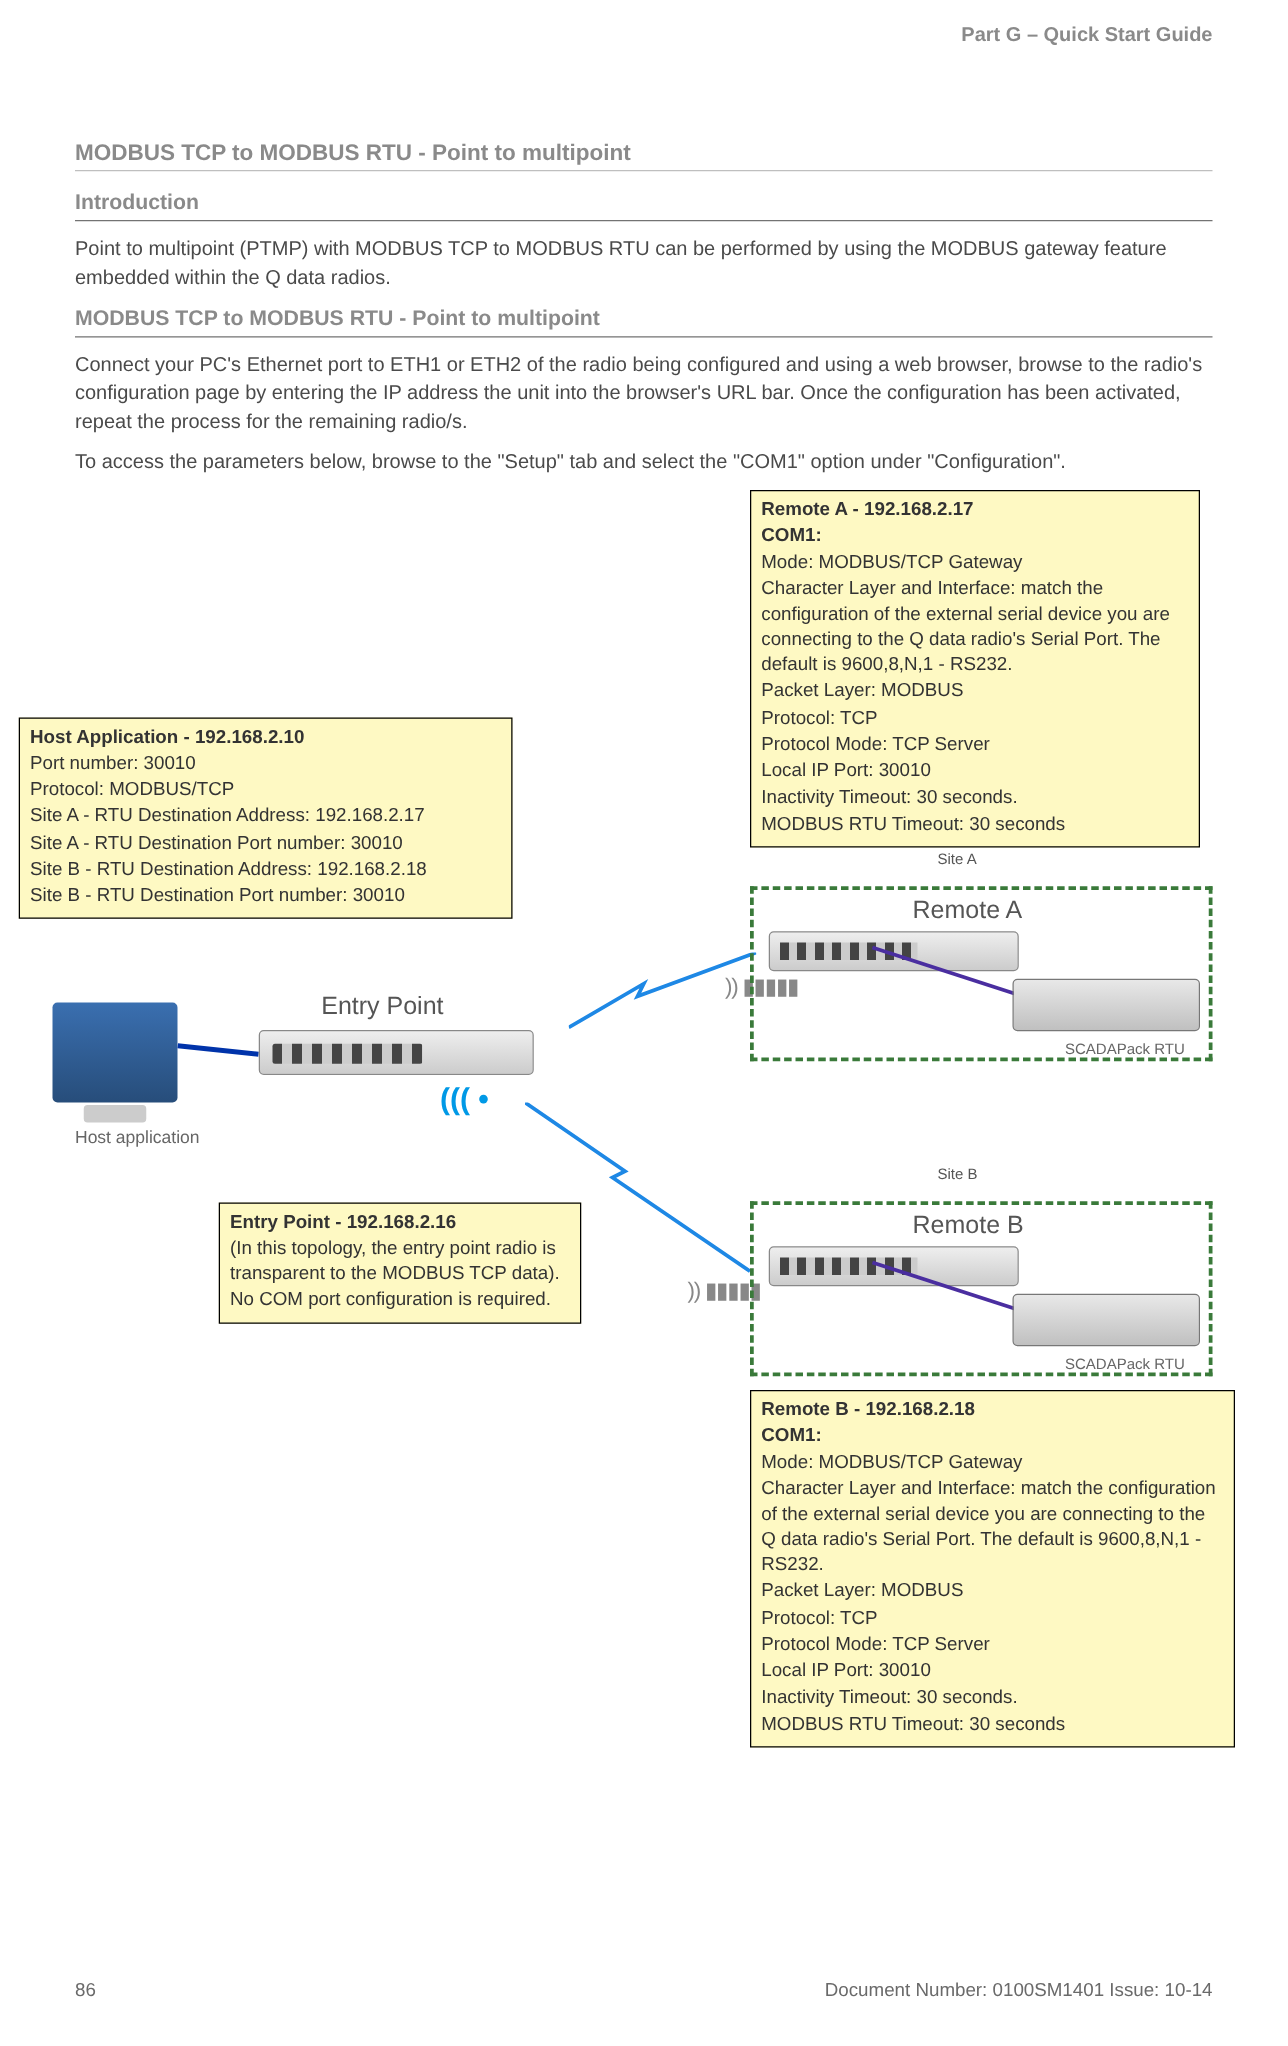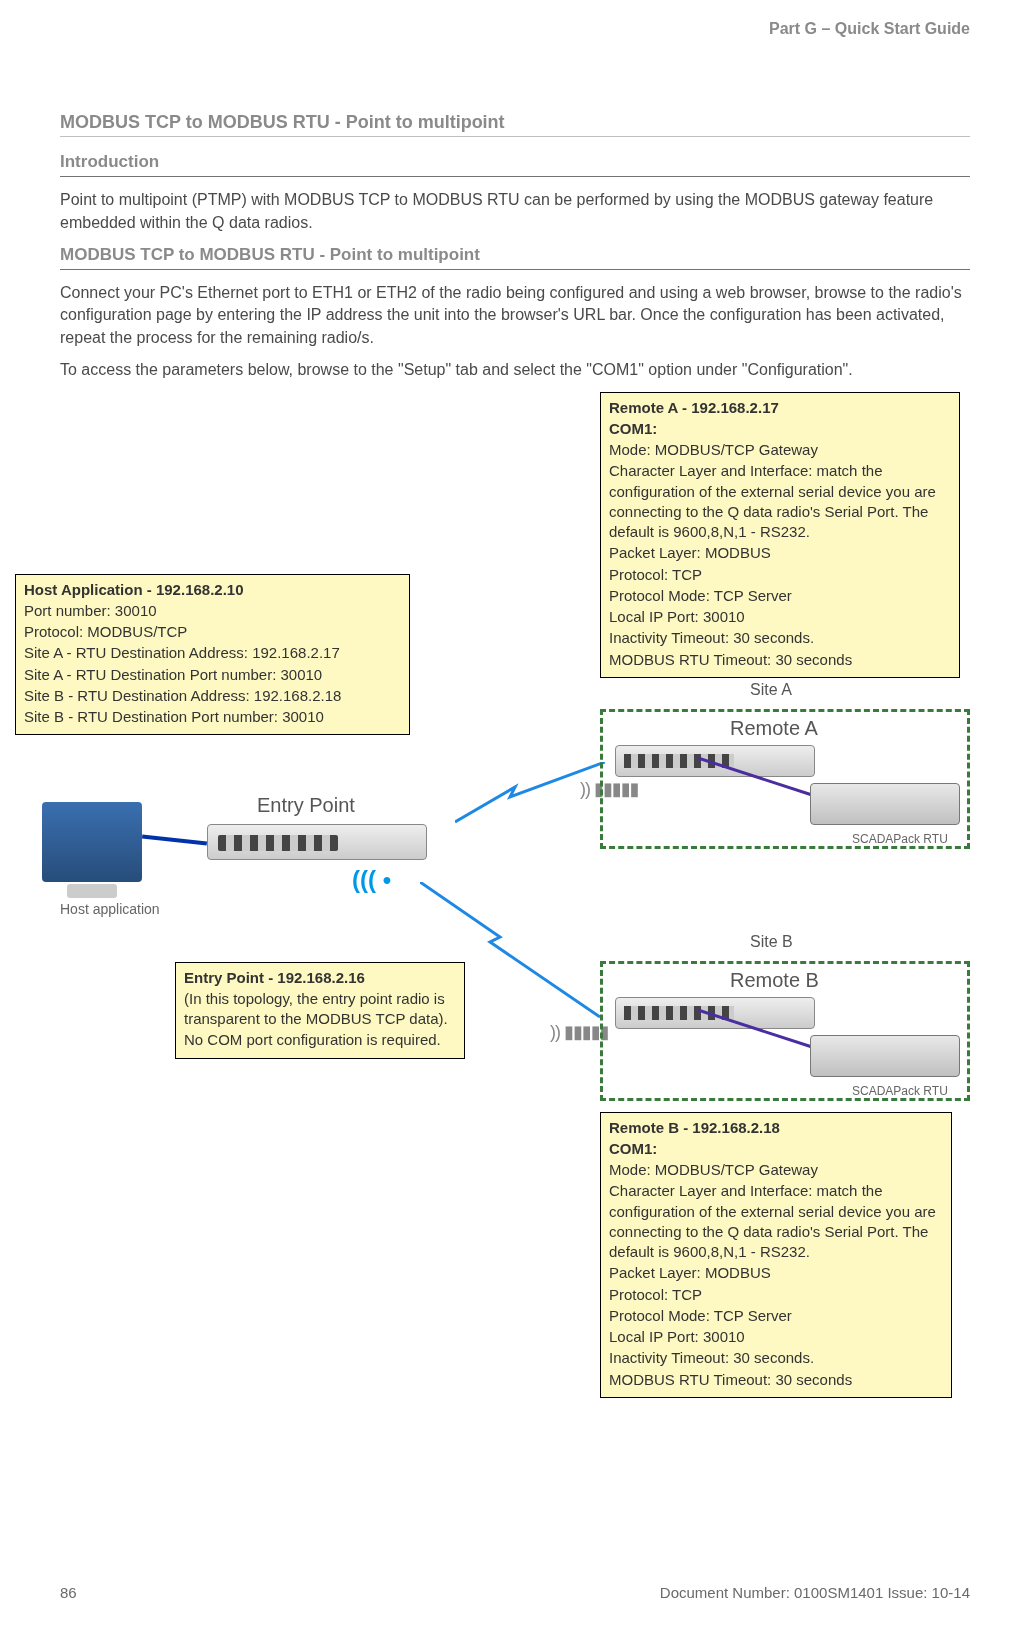--- a/index.html
+++ b/index.html
@@ -62,21 +62,21 @@
     color: #333;
   }
   .info-box .title { font-weight: 700; }
   .info-box p { margin: 1px 0; }
   .ptxt { margin-top: 5px; }
 
   
   #box-remote-a { top: 0; left: 540px; width: 360px; }
   #box-host     { top: 182px; left: -45px; width: 395px; }
   #box-entry    { top: 570px; left: 115px; width: 290px; }
-  #box-remote-b { top: 720px; left: 540px; width: 352px; }
+  #box-remote-b { top: 720px; left: 540px; width: 388px; }
 
   
   .host-graphic {
     position: absolute;
     top: 390px; left: -18px;
     width: 430px; height: 140px;
   }
   .host-pc {
     position: absolute; left: 0; top: 20px;
     width: 100px; height: 80px;
@@ -115,21 +115,21 @@
   .dash-sig {
     position:absolute; color:#888; font-size:18px; letter-spacing:-1px;
   }
 
   
   .site-block {
     position:absolute; width:370px; height:165px;
   }
   #siteA { top:293px; left:540px; }
   #siteB { top:545px; left:540px; }
-  .site-title { position:absolute; top:-6px; left:150px; color:#555; font-size:16px; }
+  .site-title { position:absolute; top:-6px; left:150px; color:#555; font-size:12px; }
   .dashed-box {
     position:absolute; top:24px; left:0; width:370px; height:140px;
     border:3px dashed #3a7a3a;
   }
   .remote-label { position:absolute; top:30px; left:130px; color:#555; font-size:20px; }
   .remote-radio {
     position:absolute; top:60px; left:15px; width:200px; height:32px;
     background:linear-gradient(#eee,#ccc); border:1px solid #888; border-radius:4px;
   }
   .remote-radio::before{

